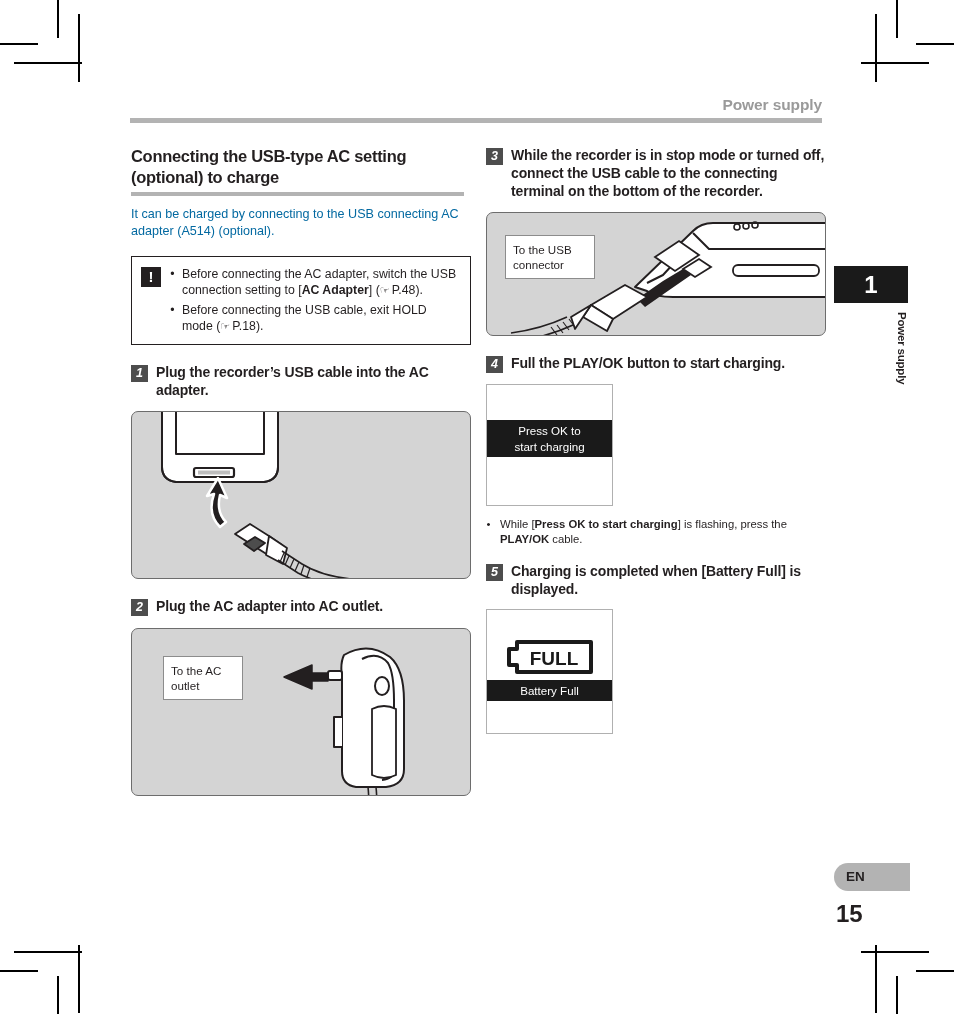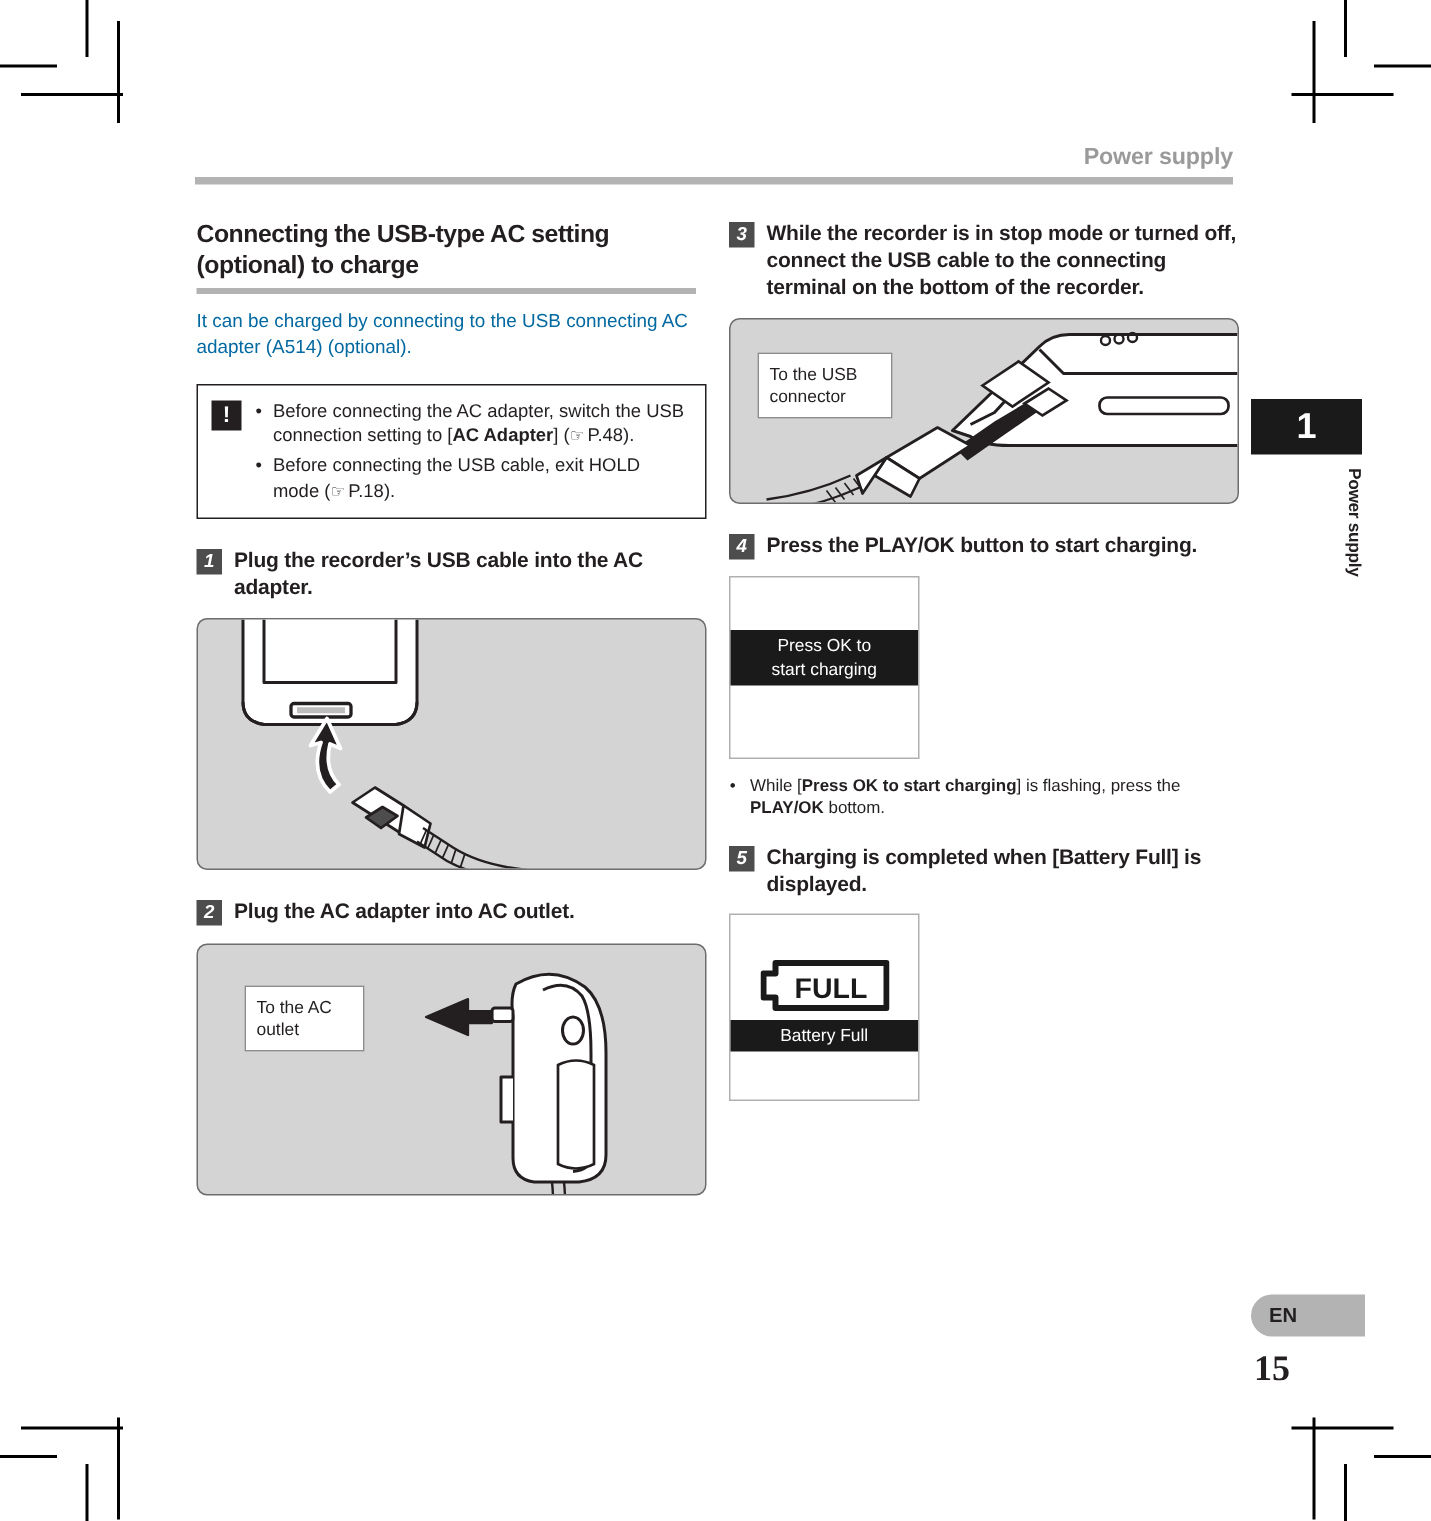--- a/index.html
+++ b/index.html
@@ -117,21 +117,20 @@
   .enbadge{
     position:absolute;left:834px;top:863px;width:76px;height:28px;
     background:#b3b3b3;border-radius:14px 0 0 14px;
     color:#231f20;font-weight:bold;font-size:13.5px;
     line-height:28px;padding-left:12px;box-sizing:border-box;
   }
   .pageno{
     position:absolute;left:834px;top:900px;width:76px;
     font-weight:bold;font-size:24px;color:#231f20;padding-left:2px;
     box-sizing:border-box;
-    font-family:Liberation Serif, serif;
   }
 </style>
 </head>
 <body>
 
 <div class="page">
 
   <div class="mark mk-v" style="left:57px;top:-30px;"></div>
   <div class="mark mk-h" style="left:-30px;top:43px;"></div>
   <div class="mark mk-v" style="left:78px;top:14px;"></div>
@@ -267,35 +266,35 @@
             <path d="M76 109 L82 117"></path>
           <path d="M70 112 L76 120"></path>
             <path d="M64 114 L70 122"></path>
         </g>
       </svg>
       <div class="callout" style="left:18px;top:22px;width:74px;">To the USB connector</div>
     </div>
 
     <div class="step">
       <div class="stepnum">4</div>
-      <div class="steptext"><span>Press the </span><b>PLAY/OK</b><span> button to start charging.</span></div>
+      <div class="steptext"><span>Full the </span><b>PLAY/OK</b><span> button to start charging.</span></div>
     </div>
 
     <div class="lcd">
       <div class="lcd-pad-top"></div>
       <div class="lcd-band">
         <div>Press OK to</div>
         <div>start charging</div>
       </div>
       <div class="lcd-pad-bot"></div>
     </div>
 
     <div class="note">
       <span class="dot">•</span>
-      <span><span>While [</span><b>Press OK to start charging</b><span>] is flashing, press the </span><b>PLAY/OK</b><span> bottom.</span></span>
+      <span><span>While [</span><b>Press OK to start charging</b><span>] is flashing, press the </span><b>PLAY/OK</b><span> cable.</span></span>
     </div>
 
     <div class="step" style="margin-top:14px;">
       <div class="stepnum">5</div>
       <div class="steptext"><span>Charging is completed when [</span><b>Battery Full</b><span>] is displayed.</span></div>
     </div>
 
     <div class="lcd">
       <div class="lcd2-top"></div>
       <div class="battwrap">

